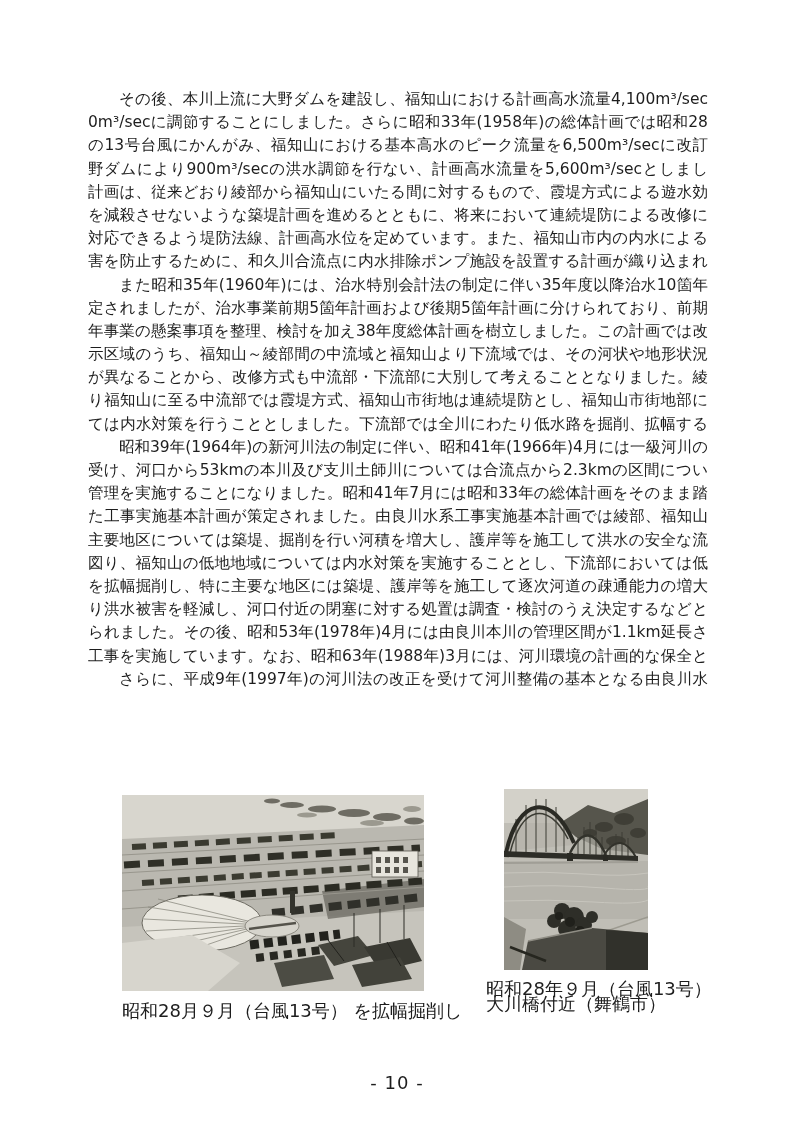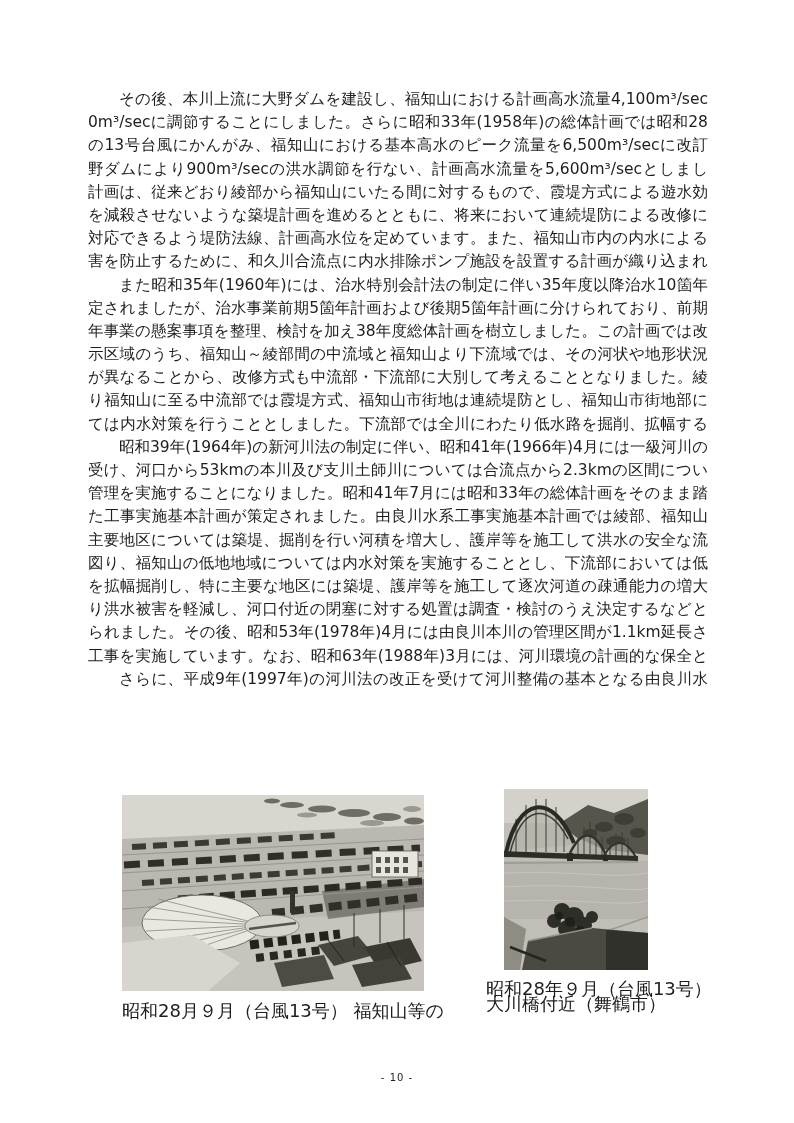--- a/index.html
+++ b/index.html
@@ -18,21 +18,21 @@
   figure.photo{position:absolute;margin:0;padding:0;}
   figure.photo svg{display:block;}
   .photo-left{left:122px;top:795px;}
   .photo-right{left:504px;top:789px;}
   .caption{position:absolute;font-size:18px;color:#1d1d1d;text-align:center;white-space:nowrap;}
   .caption-left{left:122px;top:999px;width:302px;}
   .caption-right-1{left:486px;top:977px;width:180px;}
   .caption-right-2{left:486px;top:992px;width:180px;}
   .page-number{
     position:absolute;left:0;top:1072px;width:794px;text-align:center;
-    font-size:10px;letter-spacing:1px;color:#1d1d1d;
+    font-size:18px;letter-spacing:1px;color:#1d1d1d;
   }
 </style>
 </head>
 <body>
 
 <div class="page">
 
   <div class="body-text">
       <div class="para">
         <div class="line first full">その後、本川上流に大野ダムを建設し、福知山における計画高水流量4,100m³/secを3,10</div>
@@ -133,21 +133,21 @@
       <line x1="265" y1="147" x2="279" y2="171" stroke="#21211c" stroke-width="1"></line>
       <polygon points="0,148 70,140 118,168 86,196 0,196" fill="#d7d5cd"></polygon>
       <g stroke="#2d2d27" stroke-width="1">
         <line x1="232" y1="118" x2="232" y2="152"></line>
           <line x1="258" y1="114" x2="258" y2="148"></line>
         <line x1="282" y1="110" x2="282" y2="144"></line>
       </g>
       <rect x="168" y="96" width="5" height="22" fill="#33332c"></rect>
     </svg>
   </figure>
-  <div class="caption caption-left">昭和28月９月（台風13号） 福知山等の</div>
+  <div class="caption caption-left">昭和28月９月（台風13号） を拡幅掘削し</div>
 
   <figure class="photo photo-right">
     <svg width="144" height="181" viewBox="0 0 144 181" role="img">
       <rect width="144" height="181" fill="#c0beb6"></rect>
       <rect width="144" height="34" fill="#d3d1c9"></rect>
       <polygon points="56,34 84,16 110,24 144,10 144,66 98,60 72,48" fill="#56554c"></polygon>
       <g fill="#3f3e36">
         <ellipse cx="100" cy="38" rx="9" ry="5"></ellipse>
           <ellipse cx="120" cy="30" rx="10" ry="6"></ellipse>
         <ellipse cx="134" cy="44" rx="8" ry="5"></ellipse>

